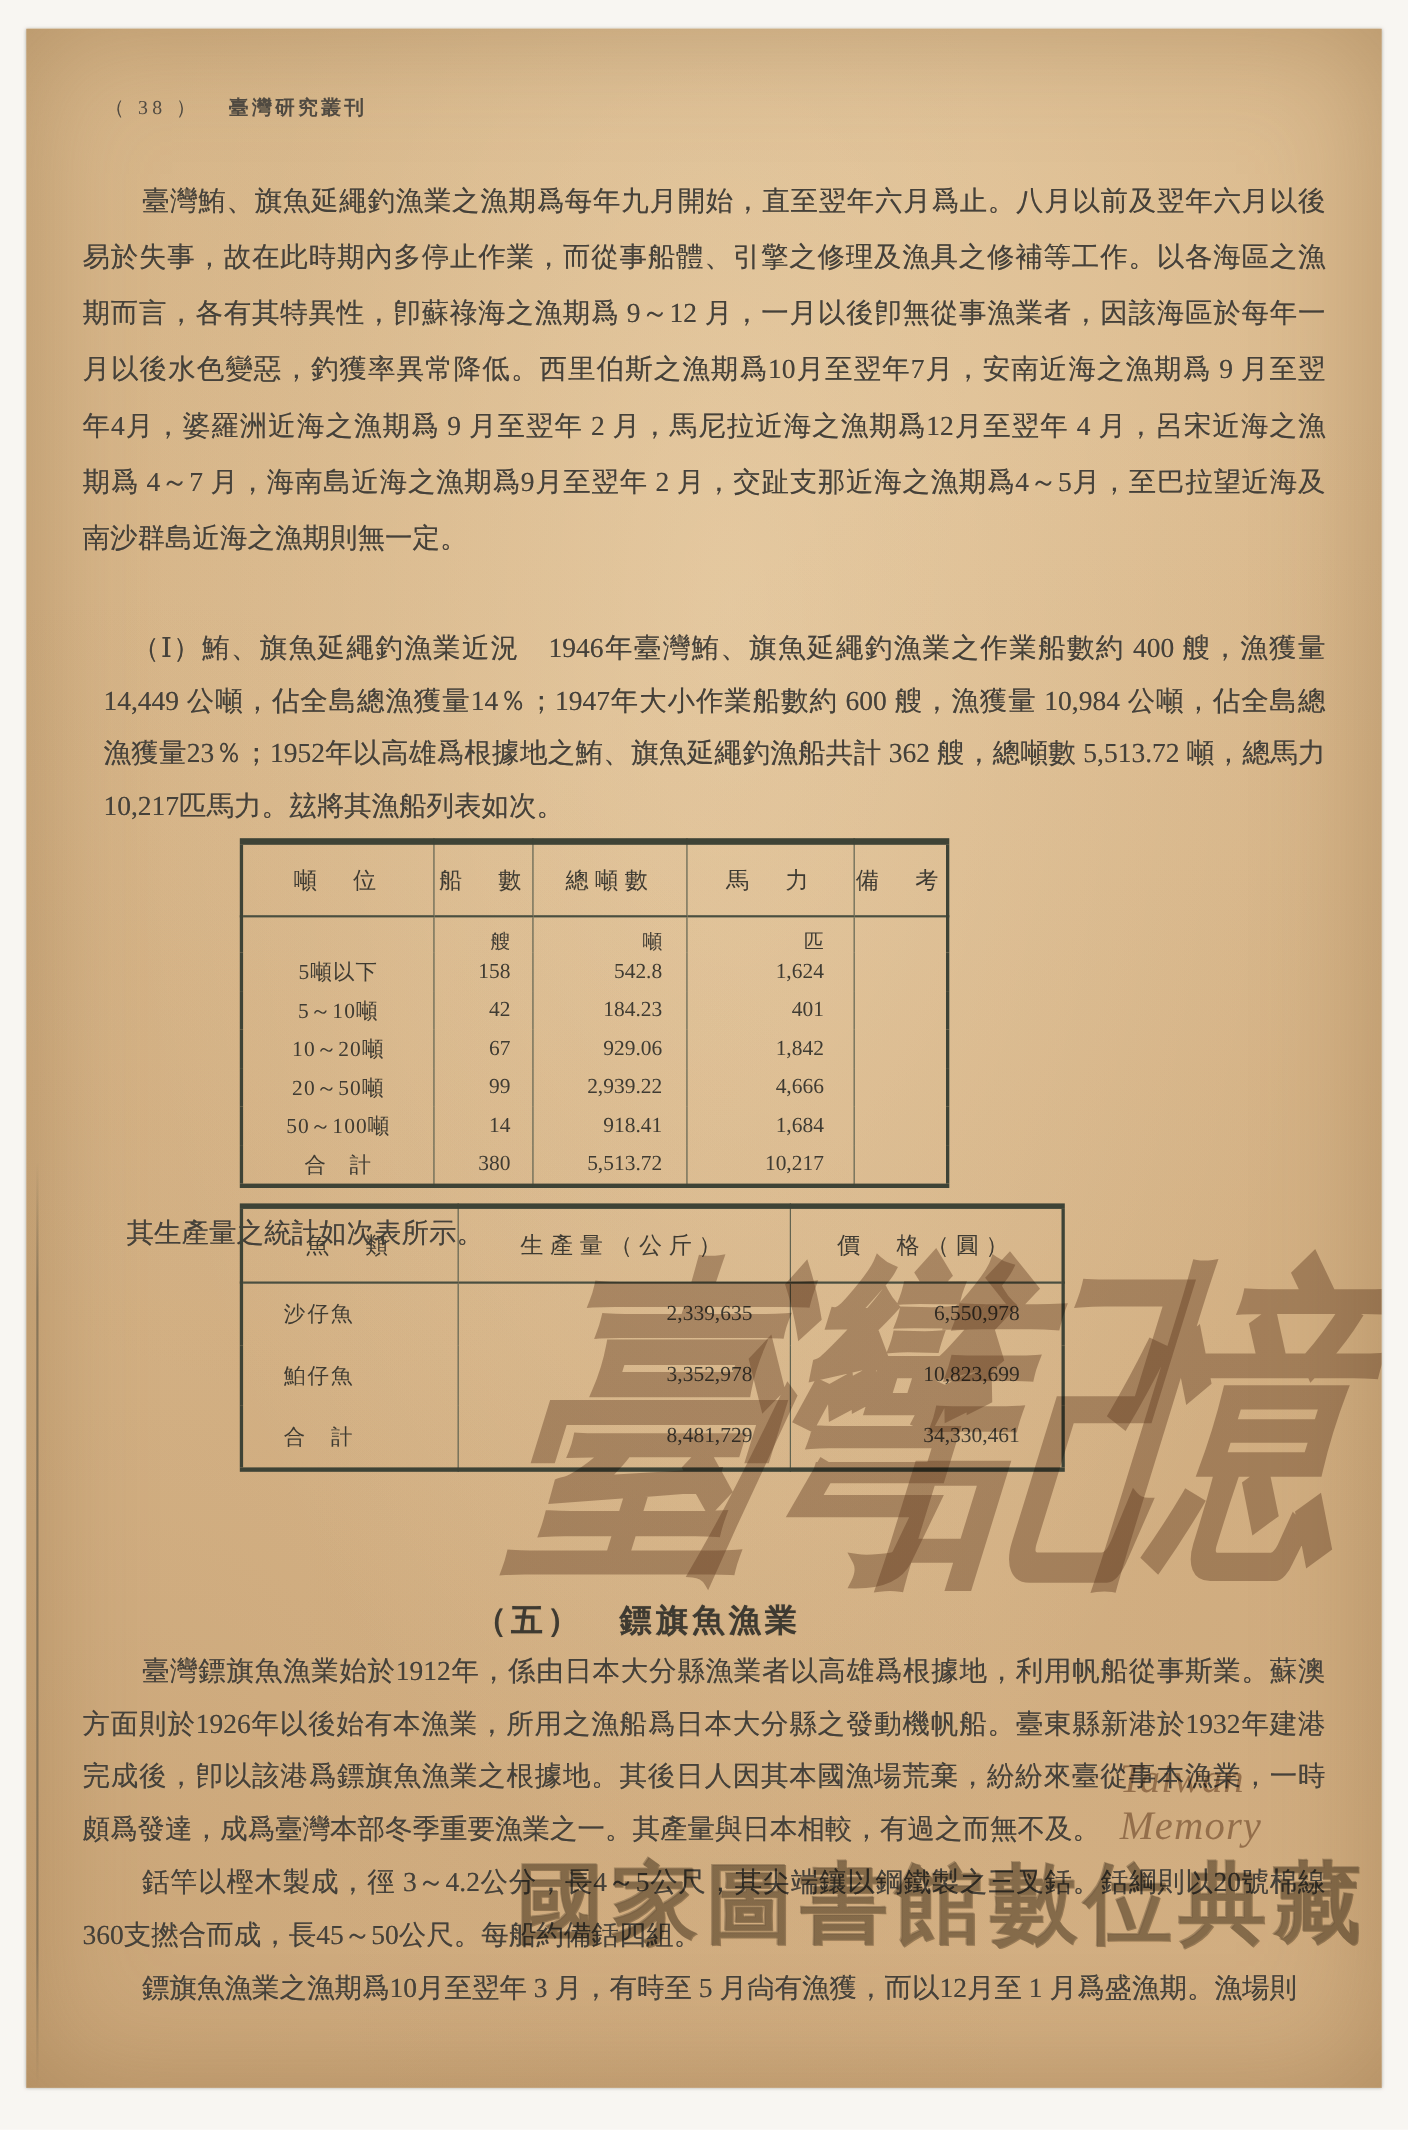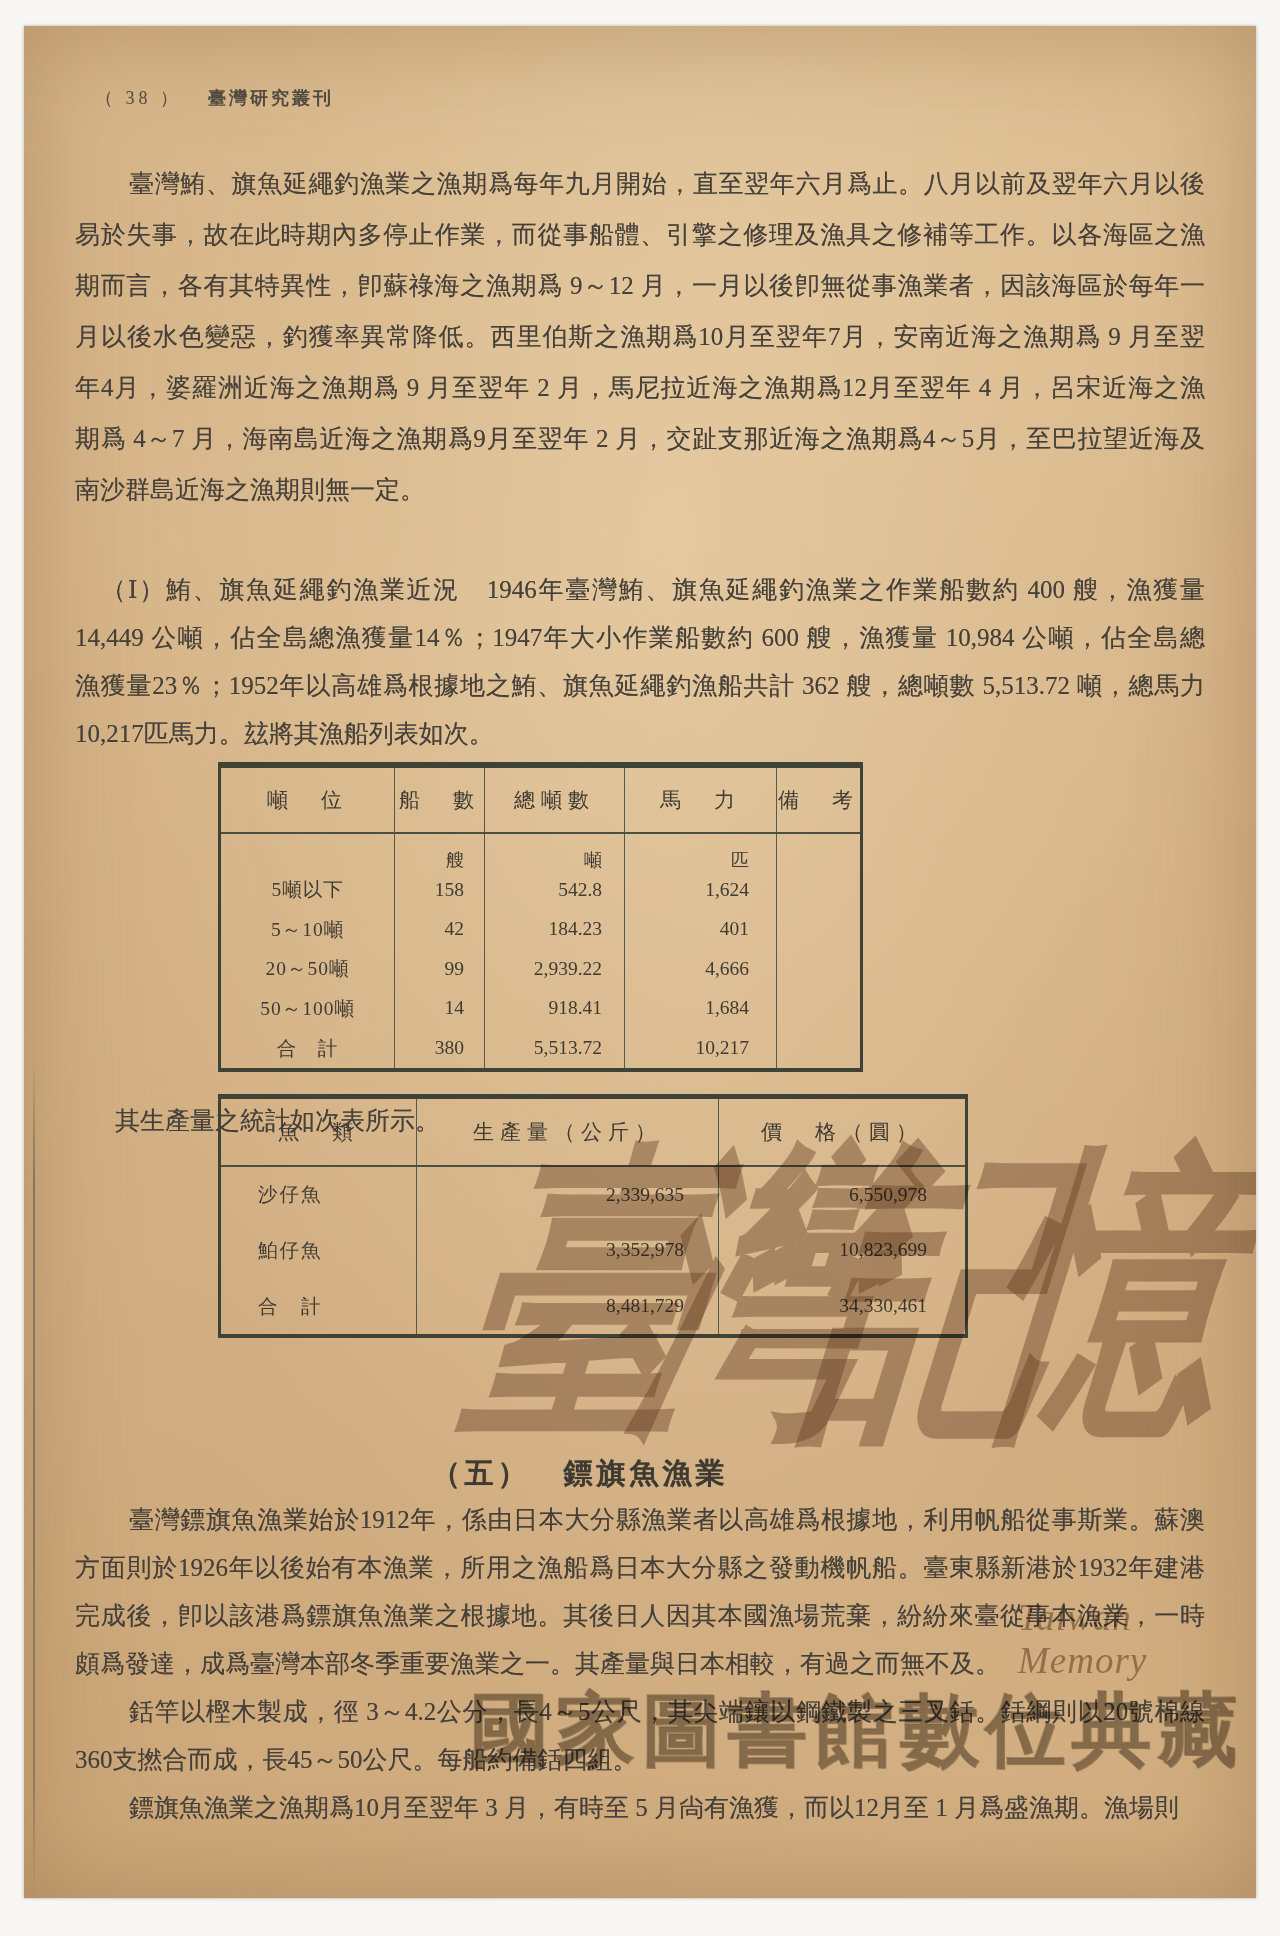--- a/index.html
+++ b/index.html
@@ -25,21 +25,21 @@
     letter-spacing:2px;
   }
   .pg-header .num{margin-right:26px;letter-spacing:4px;}
   .pg-header .title{font-weight:bold;letter-spacing:3px;}
   .block{position:absolute;left:51px;width:1130px;}
   .line{
     font-size:25px;line-height:51px;color:#45413a;
     text-align:justify;text-align-last:justify;
     text-shadow:0 0 0.6px rgba(70,64,55,.55);
   }
-  .p2 .line{line-height:48px;}
+  .p2 .line{line-height:48px;margin-left:19px;}
   .low .line{line-height:48px;font-size:25px;}
   .line.short{text-align-last:left;}
   .line.ind{text-indent:54px;}
   .line.ind-sm{text-indent:26px;}
   table{border-collapse:collapse;table-layout:fixed;position:absolute;color:#3f3b32;}
   #vessel-table{
     left:194px;top:736px;width:642px;height:310px;
     border:3px solid #3e4336;border-top-width:6px;border-bottom-width:4px;
   }
   #production-table{
@@ -155,20 +155,27 @@
         <td class="vsep"></td>
       </tr>
       <tr>
         <td class="cat">5～10噸</td>
         <td class="vsep n1">42</td>
         <td class="vsep n2">184.23</td>
         <td class="vsep n3">401</td>
         <td class="vsep"></td>
       </tr>
       <tr>
+        <td class="cat">10～20噸</td>
+        <td class="vsep n1">67</td>
+        <td class="vsep n2">929.06</td>
+        <td class="vsep n3">1,842</td>
+        <td class="vsep"></td>
+      </tr>
+      <tr>
         <td class="cat">20～50噸</td>
         <td class="vsep n1">99</td>
         <td class="vsep n2">2,939.22</td>
         <td class="vsep n3">4,666</td>
         <td class="vsep"></td>
       </tr>
       <tr>
         <td class="cat">50～100噸</td>
         <td class="vsep n1">14</td>
         <td class="vsep n2">918.41</td>

